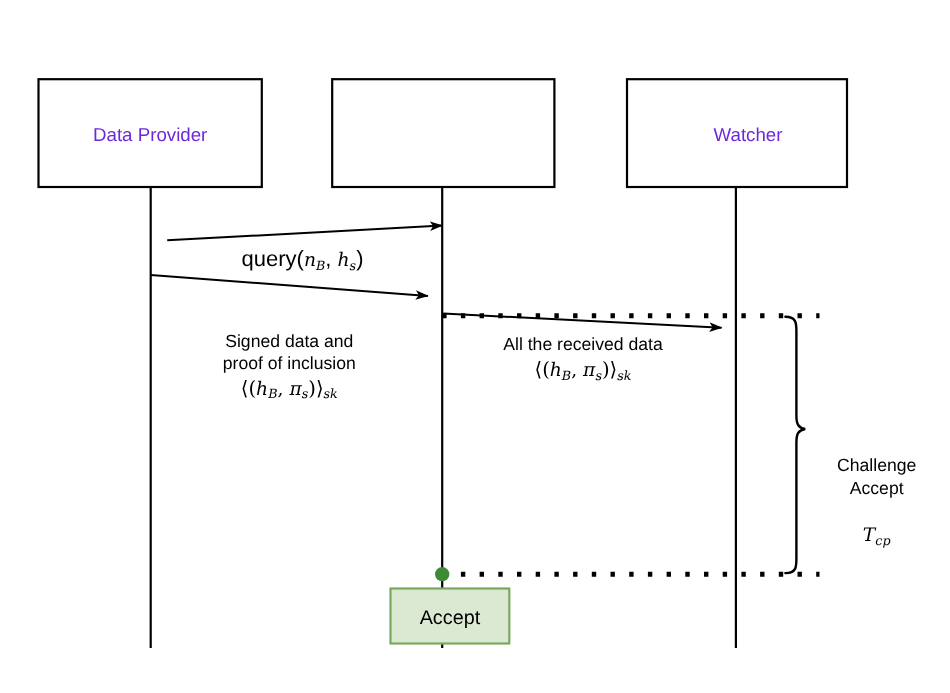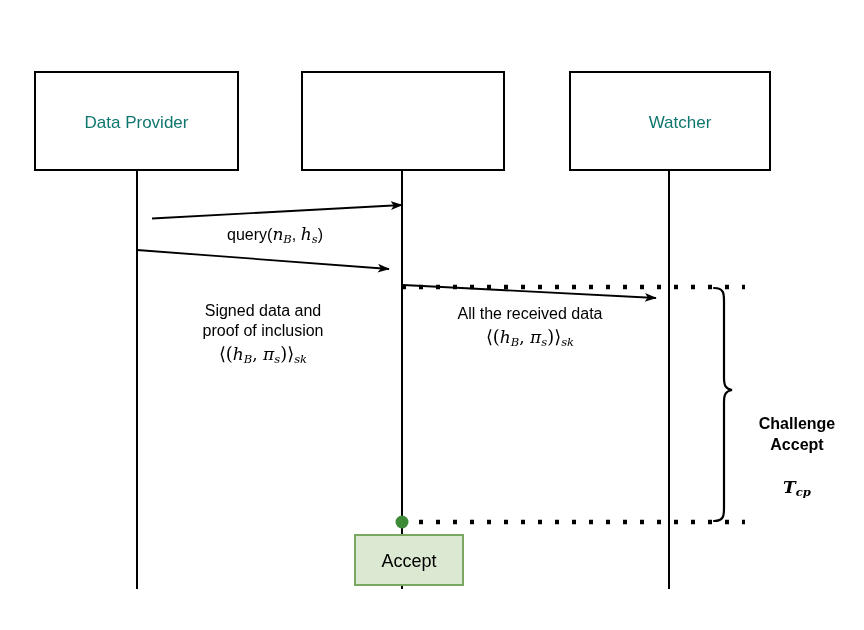--- a/index.html
+++ b/index.html
@@ -27,36 +27,35 @@
     height: 630px;
   }
   .lbl {
     position: absolute;
     text-align: center;
     line-height: 1.25;
     white-space: nowrap;
   }
   .actor-label {
     font-size: 17px;
-    color: #0f766e;
+    color: #6d28d9;
   }
   .msg-label {
     font-size: 16px;
   }
   .msg-label .math {
     display: block;
     margin-top: 2px;
   }
   .accept-label {
     font-size: 18px;
   }
   .brace-label {
     font-size: 16px;
     line-height: 1.3;
-    font-weight: bold;
   }
   
   .math {
     font-family: "DejaVu Serif", serif;
     font-style: italic;
     font-size: 17px;
   }
   .math .up {
     font-style: normal;
   }
@@ -66,21 +65,21 @@
     vertical-align: -0.28em;
     line-height: 0;
   }
   .math .ang {
     font-style: normal;
     font-size: 1.05em;
   }
   .mono-up {
     font-family: "Liberation Sans", sans-serif;
     font-style: normal;
-    font-size: 16px;
+    font-size: 20px;
   }
 </style>
 </head>
 <body>
 
 <div id="diagram">
 
   <svg class="layer" viewBox="0 0 864 630">
     <defs>
       <marker id="arrowR" markerWidth="13" markerHeight="13" refX="11.2" refY="4.6" orient="auto" markerUnits="userSpaceOnUse">

